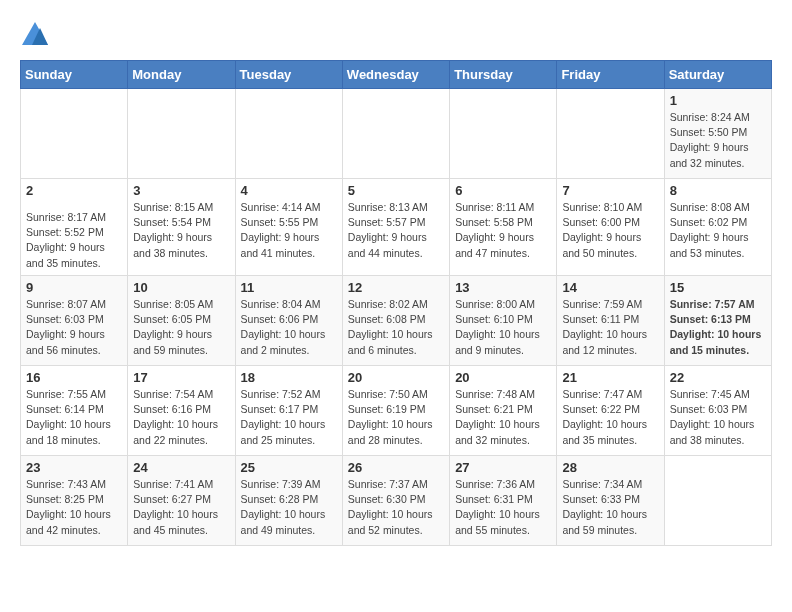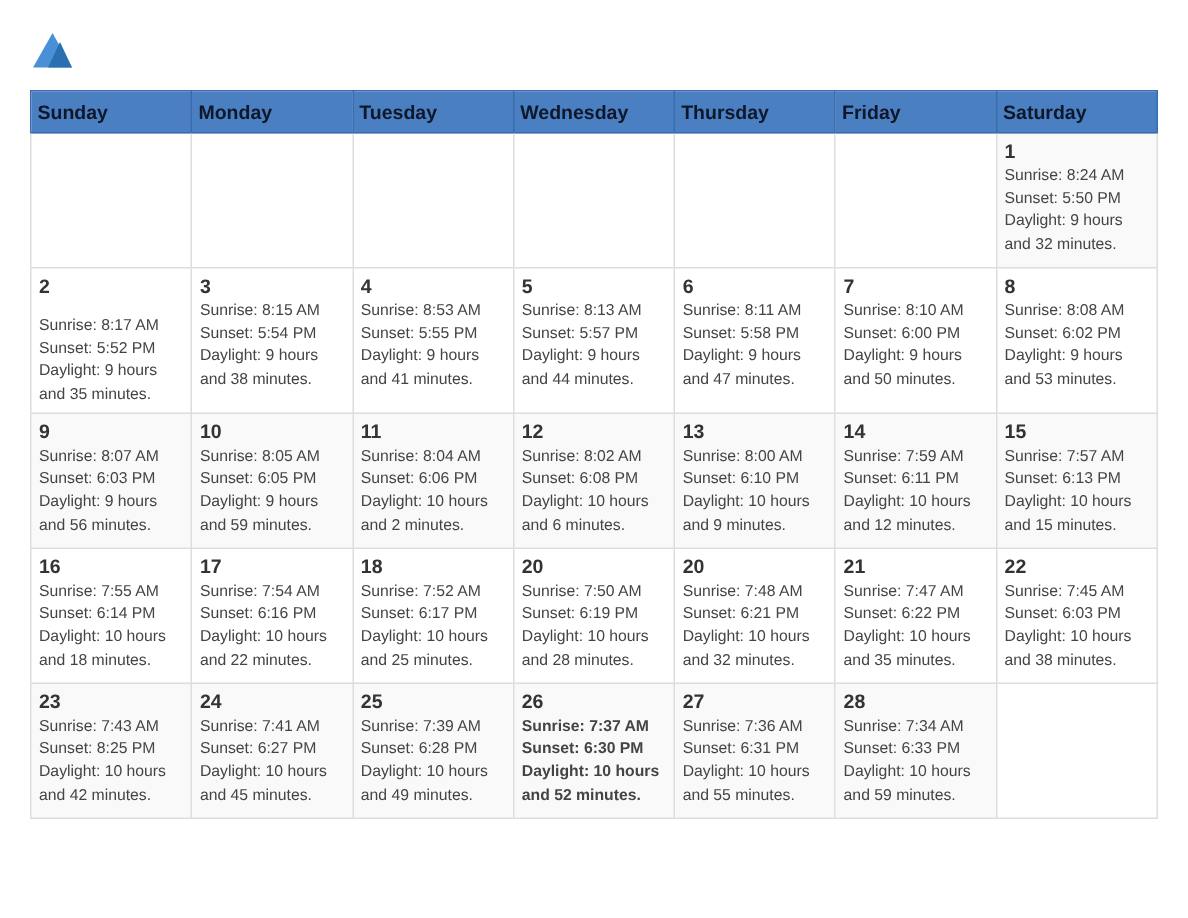--- a/index.html
+++ b/index.html
@@ -52,21 +52,21 @@
       font-size: 16px;
       color: #555;
     }
     table {
       width: 100%;
       border-collapse: collapse;
       table-layout: fixed;
     }
     thead tr th {
       background-color: #4a7fc1;
-      color: #0f172a;
+      color: #ffffff;
       padding: 6px 4px;
       font-size: 13px;
       text-align: left;
       border: 1px solid #3a6ab0;
     }
     tbody tr td {
       vertical-align: top;
       padding: 4px 5px;
       border: 1px solid #ddd;
       font-size: 11px;
@@ -148,21 +148,21 @@
 Daylight: 9 hours and 35 minutes.</div>
         </td>
         <td>
           <span class="day-number">3</span>
           <div class="day-info" style="white-space: pre-line;">Sunrise: 8:15 AM
 Sunset: 5:54 PM
 Daylight: 9 hours and 38 minutes.</div>
         </td>
         <td>
           <span class="day-number">4</span>
-          <div class="day-info" style="white-space: pre-line;">Sunrise: 8:53 AM
+          <div class="day-info" style="white-space: pre-line;">Sunrise: 4:14 AM
 Sunset: 5:55 PM
 Daylight: 9 hours and 41 minutes.</div>
         </td>
         <td>
           <span class="day-number">5</span>
           <div class="day-info" style="white-space: pre-line;">Sunrise: 8:13 AM
 Sunset: 5:57 PM
 Daylight: 9 hours and 44 minutes.</div>
         </td>
         <td>
@@ -216,21 +216,21 @@
 Daylight: 10 hours and 9 minutes.</div>
         </td>
         <td>
           <span class="day-number">14</span>
           <div class="day-info" style="white-space: pre-line;">Sunrise: 7:59 AM
 Sunset: 6:11 PM
 Daylight: 10 hours and 12 minutes.</div>
         </td>
         <td>
           <span class="day-number">15</span>
-          <div class="day-info" style="white-space: pre-line;">Sunrise: 7:57 AM
+          <div class="day-info" style="white-space: pre-line; font-weight: bold;">Sunrise: 7:57 AM
 Sunset: 6:13 PM
 Daylight: 10 hours and 15 minutes.</div>
         </td>
       </tr>
       <tr>
         <td>
           <span class="day-number">16</span>
           <div class="day-info" style="white-space: pre-line;">Sunrise: 7:55 AM
 Sunset: 6:14 PM
 Daylight: 10 hours and 18 minutes.</div>
@@ -286,21 +286,21 @@
 Daylight: 10 hours and 45 minutes.</div>
         </td>
         <td>
           <span class="day-number">25</span>
           <div class="day-info" style="white-space: pre-line;">Sunrise: 7:39 AM
 Sunset: 6:28 PM
 Daylight: 10 hours and 49 minutes.</div>
         </td>
         <td>
           <span class="day-number">26</span>
-          <div class="day-info" style="white-space: pre-line; font-weight: bold;">Sunrise: 7:37 AM
+          <div class="day-info" style="white-space: pre-line;">Sunrise: 7:37 AM
 Sunset: 6:30 PM
 Daylight: 10 hours and 52 minutes.</div>
         </td>
         <td>
           <span class="day-number">27</span>
           <div class="day-info" style="white-space: pre-line;">Sunrise: 7:36 AM
 Sunset: 6:31 PM
 Daylight: 10 hours and 55 minutes.</div>
         </td>
         <td>

